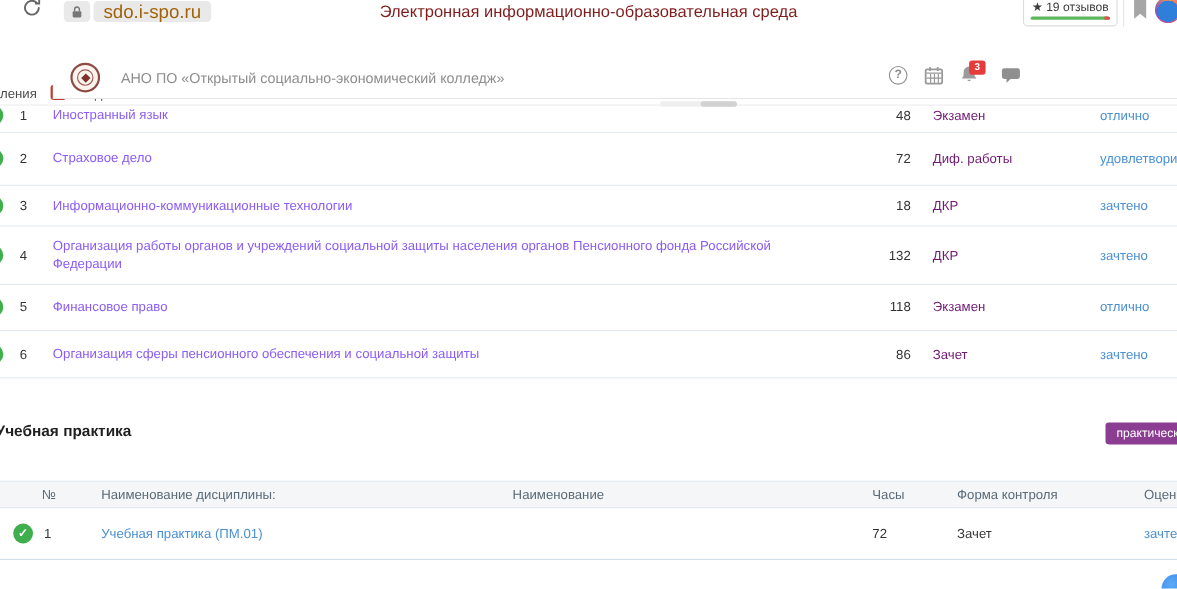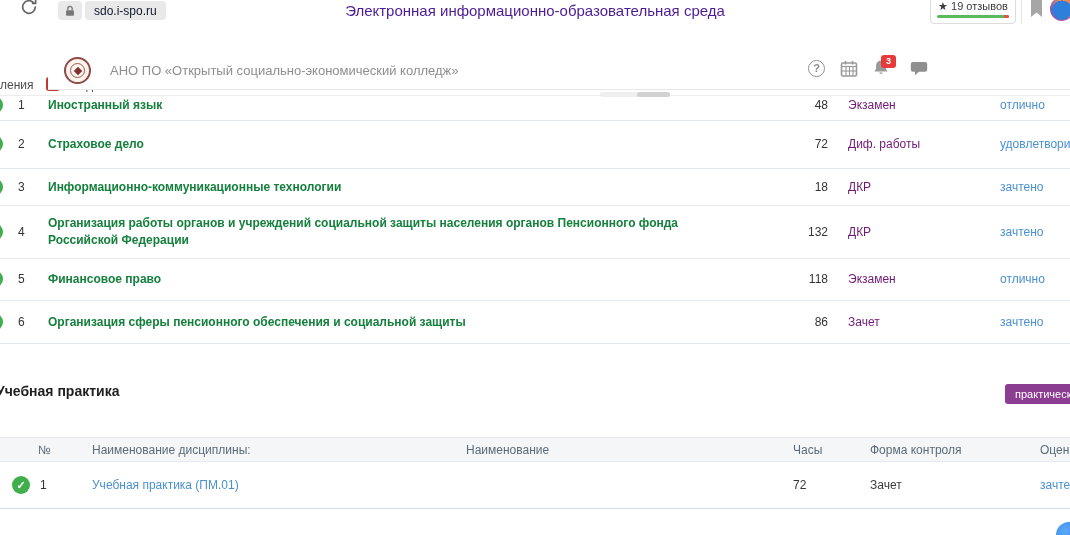--- a/index.html
+++ b/index.html
@@ -7,22 +7,22 @@
     width:1070px;height:535px;position:relative;overflow:hidden;
     background:#fff;font-family:"Liberation Sans",sans-serif;color:#333;
   }
   .abs{position:absolute;}
   .vc{position:absolute;top:50%;transform:translateY(-50%);}
   a{text-decoration:none;}
 
   
   .chrome{position:absolute;left:0;top:0;width:1070px;height:26px;background:#fff;}
   .chip{position:absolute;top:1px;height:19px;background:#e9e9e9;border-radius:4px;display:flex;align-items:center;justify-content:center;}
-  .url-text{font-size:12px;color:#0f172a;padding:0 9px;}
-  .page-title{position:absolute;left:50%;top:2px;transform:translateX(-50%);font-size:15px;color:#4c1d95;white-space:nowrap;}
+  .url-text{font-size:17px;color:#a16207;padding:0 9px;}
+  .page-title{position:absolute;left:50%;top:2px;transform:translateX(-50%);font-size:15px;color:#7f1d1d;white-space:nowrap;}
   .reviews-btn{position:absolute;left:930px;top:-10px;width:84px;height:32px;border:1px solid #dcdcdc;border-radius:4px;background:#fff;}
   .reviews-label{position:absolute;left:0;right:0;bottom:10px;text-align:center;font-size:11px;color:#3c3c3c;white-space:nowrap;}
   .reviews-bar{position:absolute;left:6px;right:6px;bottom:5px;height:3px;background:#5cb85c;border-radius:2px;}
   .reviews-bar::after{content:"";position:absolute;right:0;top:0;width:5px;height:3px;background:#e0534a;border-radius:0 2px 2px 0;}
   .chrome-divider{position:absolute;left:1021px;top:0;width:1px;height:24px;background:#e3e3e3;}
   .avatar{position:absolute;left:1050px;top:-3px;width:24px;height:24px;border-radius:50%;
     background:radial-gradient(circle at 50% 55%,#2d7fd9 0 54%,rgba(0,0,0,0) 55%),
                conic-gradient(#f0944d,#e96a63,#c2519c,#7e57c2,#f0944d);}
 
   
@@ -45,21 +45,21 @@
 
   
   .sb-track{position:absolute;left:600px;top:92px;width:70px;height:5px;background:#efefef;border-radius:3px;}
   .sb-thumb{position:absolute;left:37px;top:0;width:33px;height:5px;background:#d2d2d2;border-radius:3px;}
 
   
   .crow{position:absolute;left:0;width:1070px;border-bottom:1px solid #e1eaf1;}
   .check{width:18px;height:18px;border-radius:50%;background:#3fae4c;color:#fff;font-size:11px;font-weight:bold;
     text-align:center;line-height:18px;display:block;}
   .cnum{left:18px;width:24px;font-size:12px;color:#333;}
-  .cname{left:48px;width:700px;font-size:12px;line-height:17px;color:#15803d;display:block;font-weight:bold;}
+  .cname{left:48px;width:700px;font-size:12px;line-height:17px;color:#8b5cf6;display:block;}
   .chours{left:770px;width:58px;text-align:right;font-size:12px;color:#333;}
   .cctrl{left:848px;width:140px;font-size:12px;color:#701a75;}
   .cgrade{left:1000px;width:120px;font-size:12px;color:#4a90d2;white-space:nowrap;display:block;}
 
   
   .practice-heading{position:absolute;left:-4px;top:383px;font-size:14px;font-weight:bold;color:#1f1f1f;}
   .practice-badge{position:absolute;left:1005px;top:384px;height:20px;line-height:20px;padding:0 10px;border-radius:3px;
     color:#fff;font-size:11px;background:#8b3d92;white-space:nowrap;}
 
   .ptable-header{position:absolute;left:0;top:437px;width:1070px;height:25px;background:#f4f6f8;

